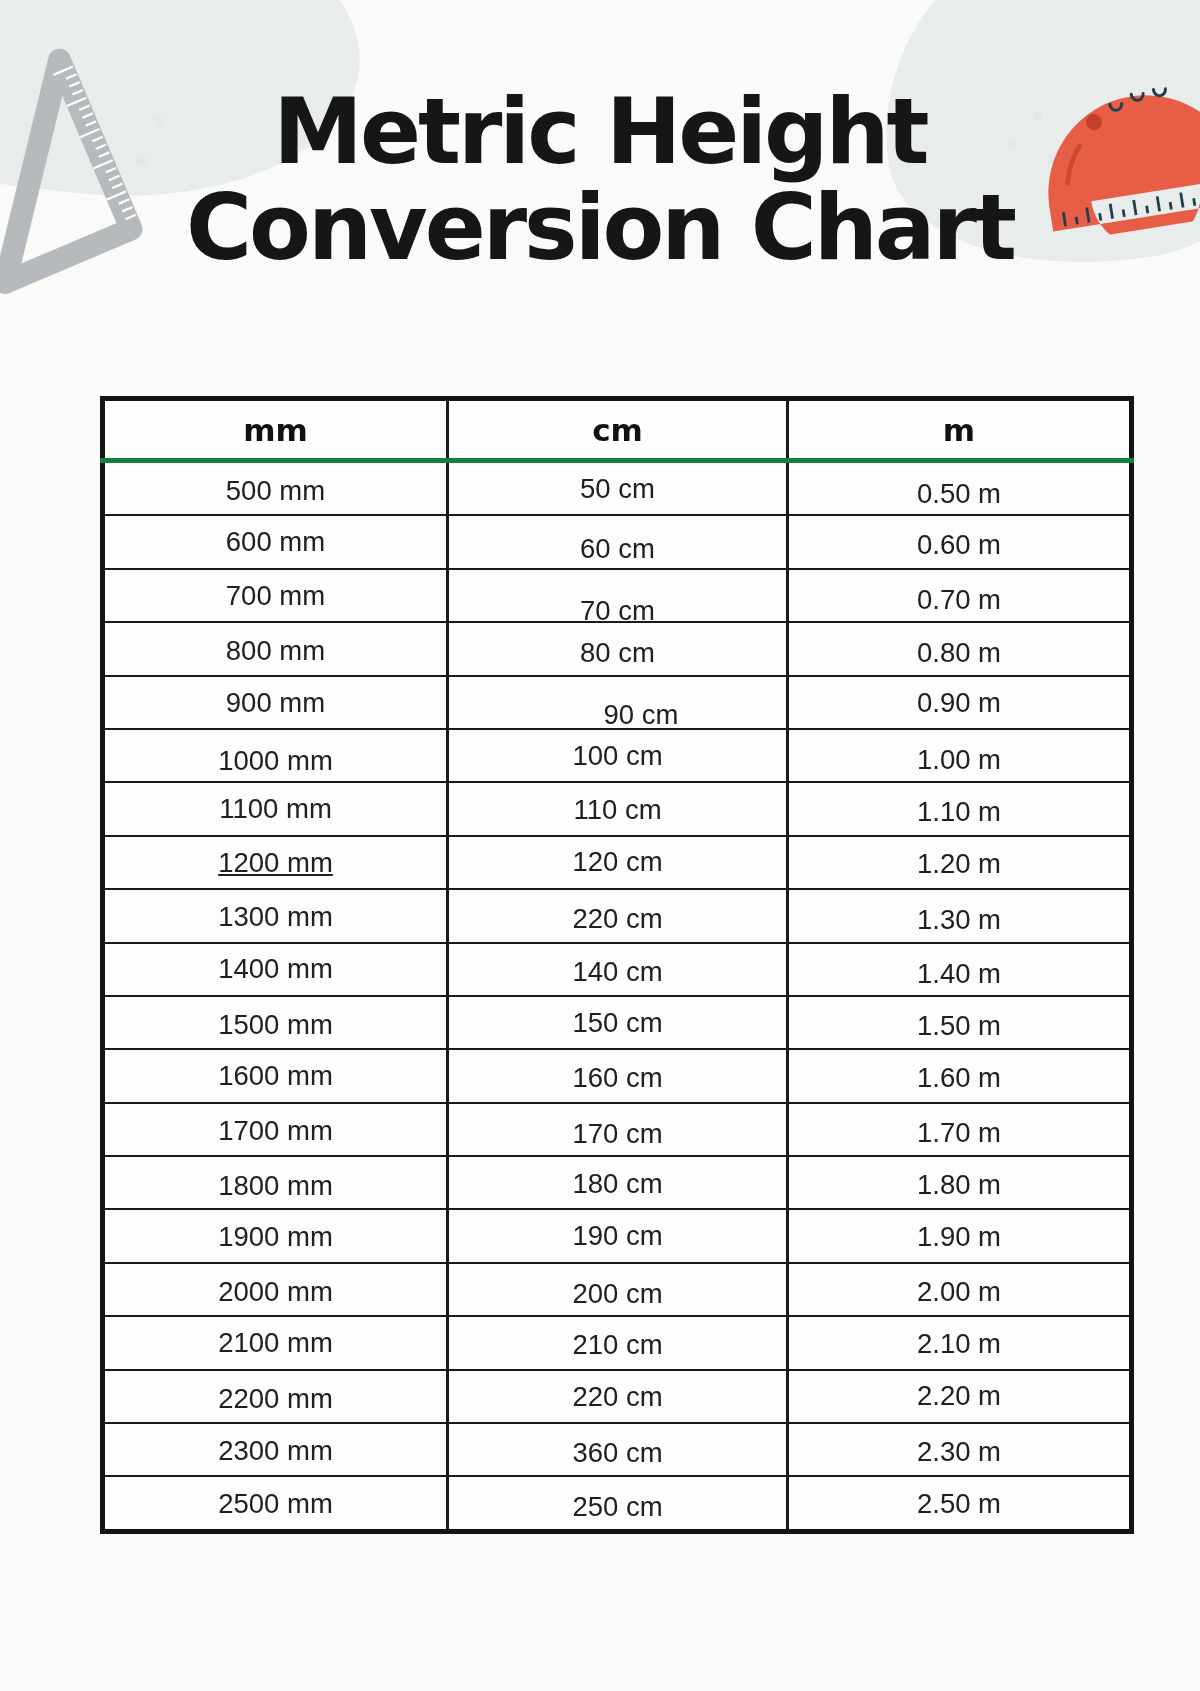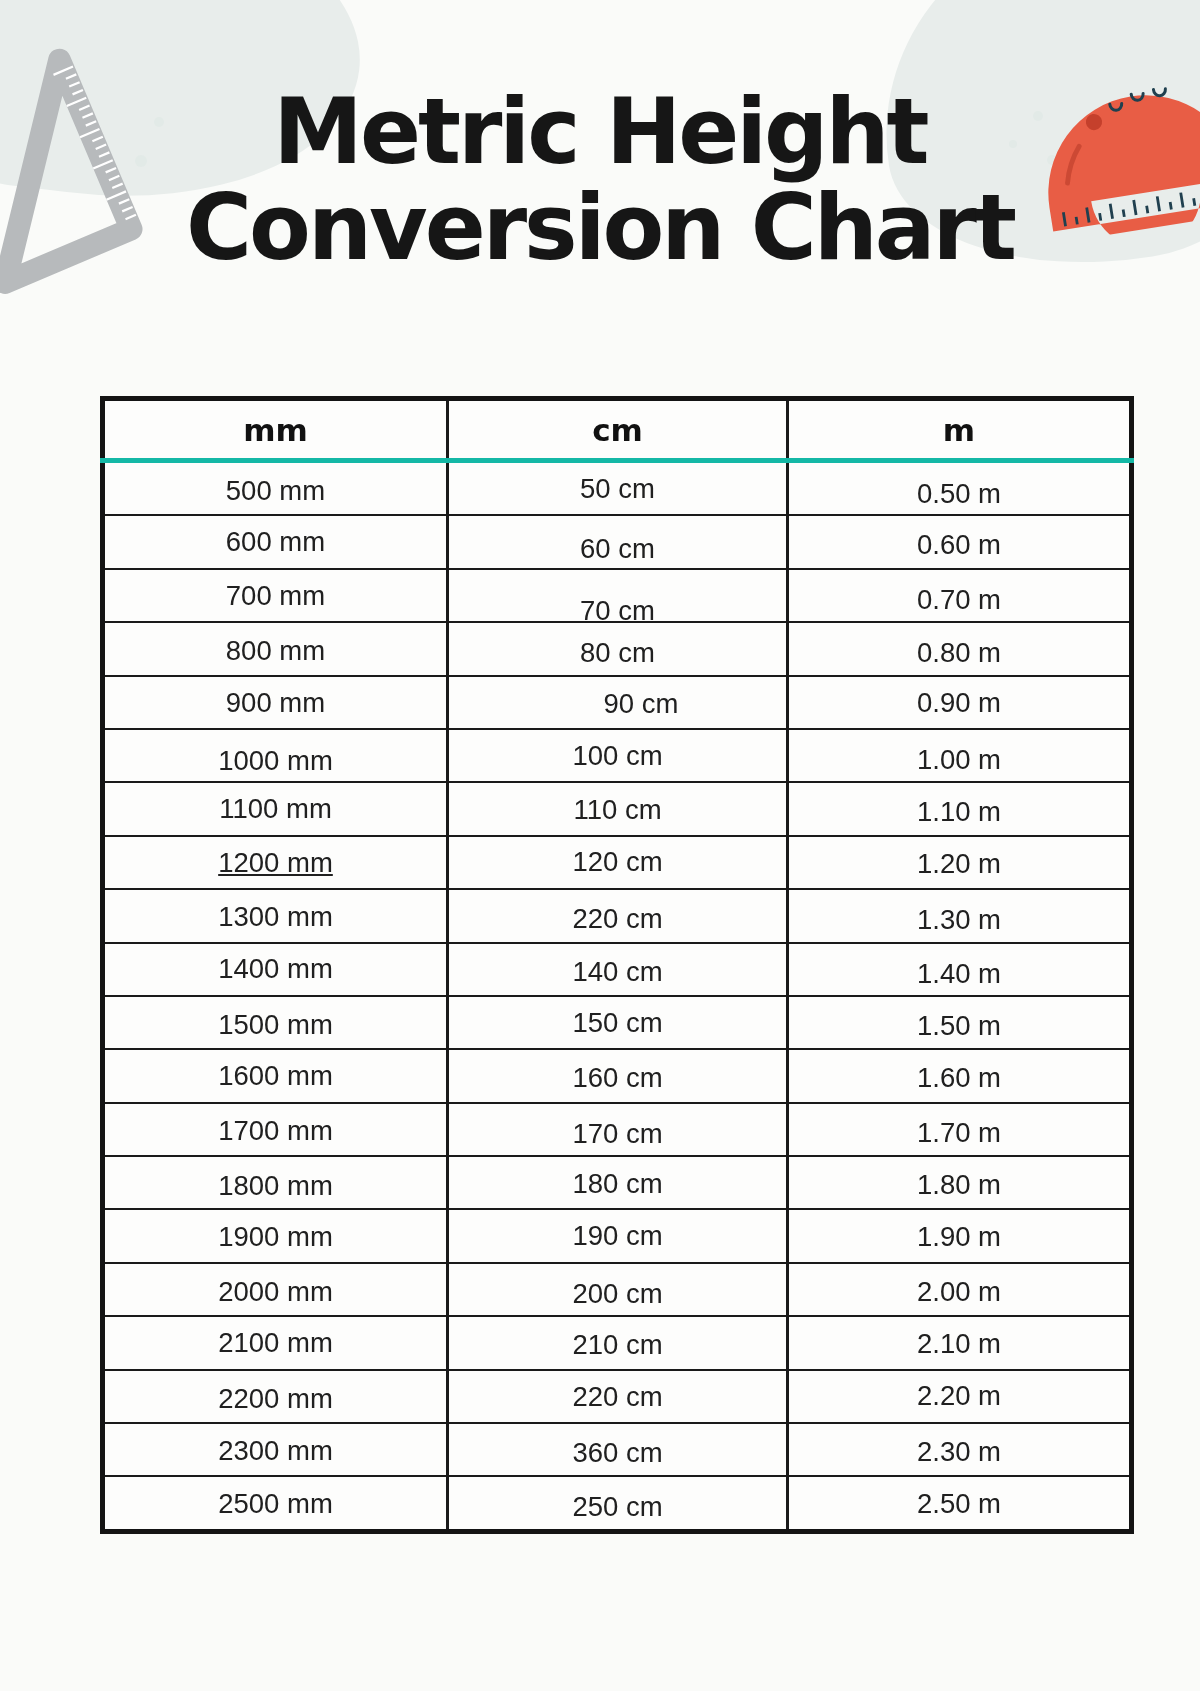--- a/index.html
+++ b/index.html
@@ -37,21 +37,21 @@
     border-collapse:collapse;table-layout:fixed;width:1029px;
     background:#fdfdfc;
     border:5px solid #141414;
   }
   table.conv col.c1{width:345px;}
   table.conv col.c2{width:340px;}
   table.conv col.c3{width:344px;}
   table.conv th{
     height:55px;font-family:"DejaVu Sans", sans-serif;
     font-weight:bold;font-size:31px;color:#111;
-    border-bottom:5px solid #14b8a6;text-align:center;vertical-align:middle;
+    border-bottom:5px solid #15803d;text-align:center;vertical-align:middle;
   }
   table.conv td{
     height:51.4px;font-size:27.5px;color:#202020;
     text-align:center;vertical-align:middle;padding:0;
   }
   table.conv th + th, table.conv td + td{border-left:3px solid #1a1a1a;}
   table.conv tbody tr + tr td{border-top:2px solid #1a1a1a;}
   .cv{position:relative;display:inline-block;}
 </style>
 </head>
@@ -122,21 +122,21 @@
           <td><span class="cv" style="top: 16px;">70 cm</span></td>
           <td><span class="cv" style="top: 5px;">0.70 m</span></td>
         </tr>
         <tr>
           <td><span class="cv" style="top: 2px;">800 mm</span></td>
           <td><span class="cv" style="top: 4px;">80 cm</span></td>
           <td><span class="cv" style="top: 4px;">0.80 m</span></td>
         </tr>
         <tr>
           <td><span class="cv" style="top: 1px;">900 mm</span></td>
-          <td><span class="cv" style="top: 2px; margin-left: 47px;">90 cm</span></td>
+          <td><span class="cv" style="top: 13px; margin-left: 47px;">90 cm</span></td>
           <td><span class="cv" style="top: 1px;">0.90 m</span></td>
         </tr>
         <tr>
           <td><span class="cv" style="top: 5px;">1000 mm</span></td>
           <td><span class="cv" style="top: 0px;">100 cm</span></td>
           <td><span class="cv" style="top: 4px;">1.00 m</span></td>
         </tr>
         <tr>
           <td><span class="cv" style="top: 0px;">1100 mm</span></td>
           <td><span class="cv" style="top: 1px;">110 cm</span></td>

